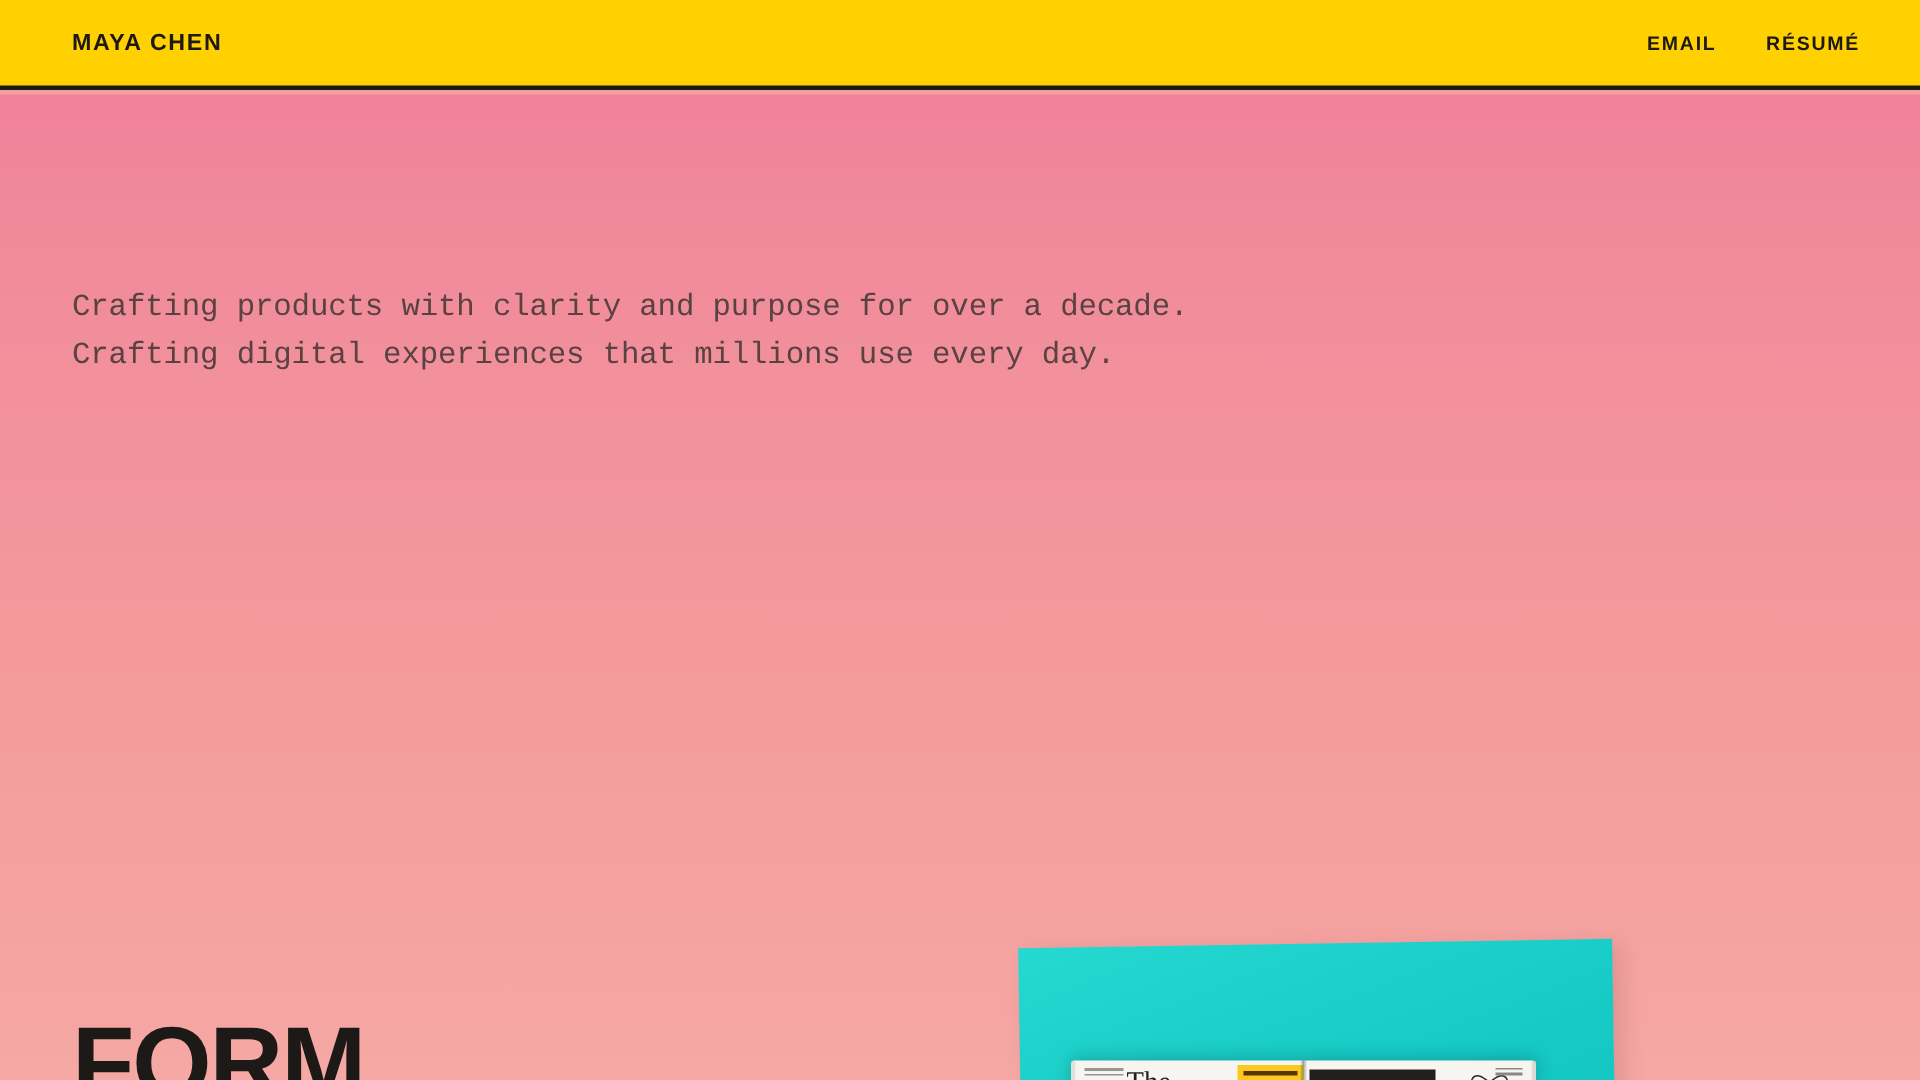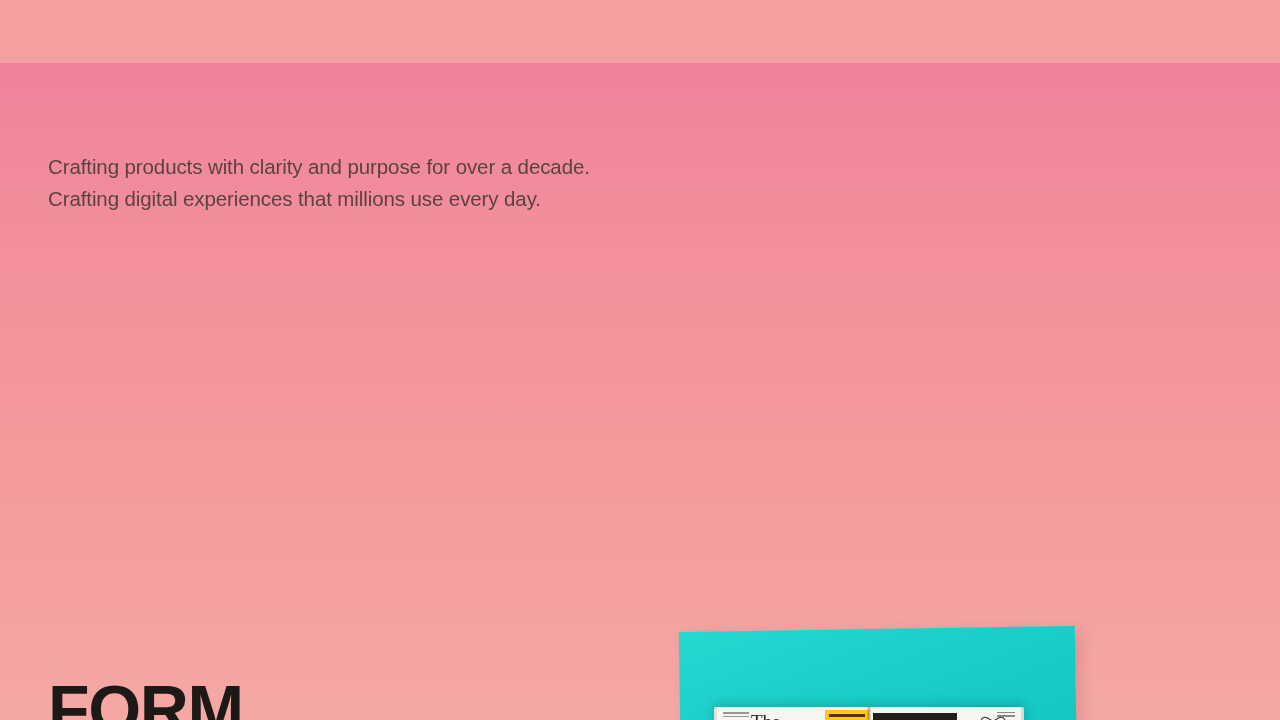--- a/index.html
+++ b/index.html
@@ -94,25 +94,26 @@
   }
 
   .amp {
     color: #4a3533;
     font-size: 92px;
     letter-spacing: 0.01em;
     padding-right: 6px;
   }
 
   .hero-sub {
-    margin-top: 25px;
+    margin-top: 64px;
     font-size: 20.5px;
     line-height: 1.58;
     color: #5b4242;
     letter-spacing: -0.005em;
+    font-family: Liberation Mono, monospace;
   }
 
   .hero-sub div { white-space: nowrap; }
 
   
   .section-heading {
     position: absolute;
     left: 48px;
     top: 612px;
     font-size: 68px;
@@ -259,20 +260,27 @@
     height: 1.3px;
     background: #8d8884;
     margin-bottom: 2px;
   }
 </style>
 </head>
 <body>
 
 <div class="page">
 
+  <header class="site-header">
+    <div class="logo">MAYA CHEN</div>
+    <nav class="nav">
+      <a class="nav-link" href="#">EMAIL</a>
+      <a class="nav-link" href="#">RÉSUMÉ</a>
+    </nav>
+  </header>
 
   <section class="hero">
 
     <div class="hero-text">
       <div class="hero-sub">
         <div>Crafting products with clarity and purpose for over a decade.</div>
         <div>Crafting digital experiences that millions use every day.</div>
       </div>
     </div>
 

